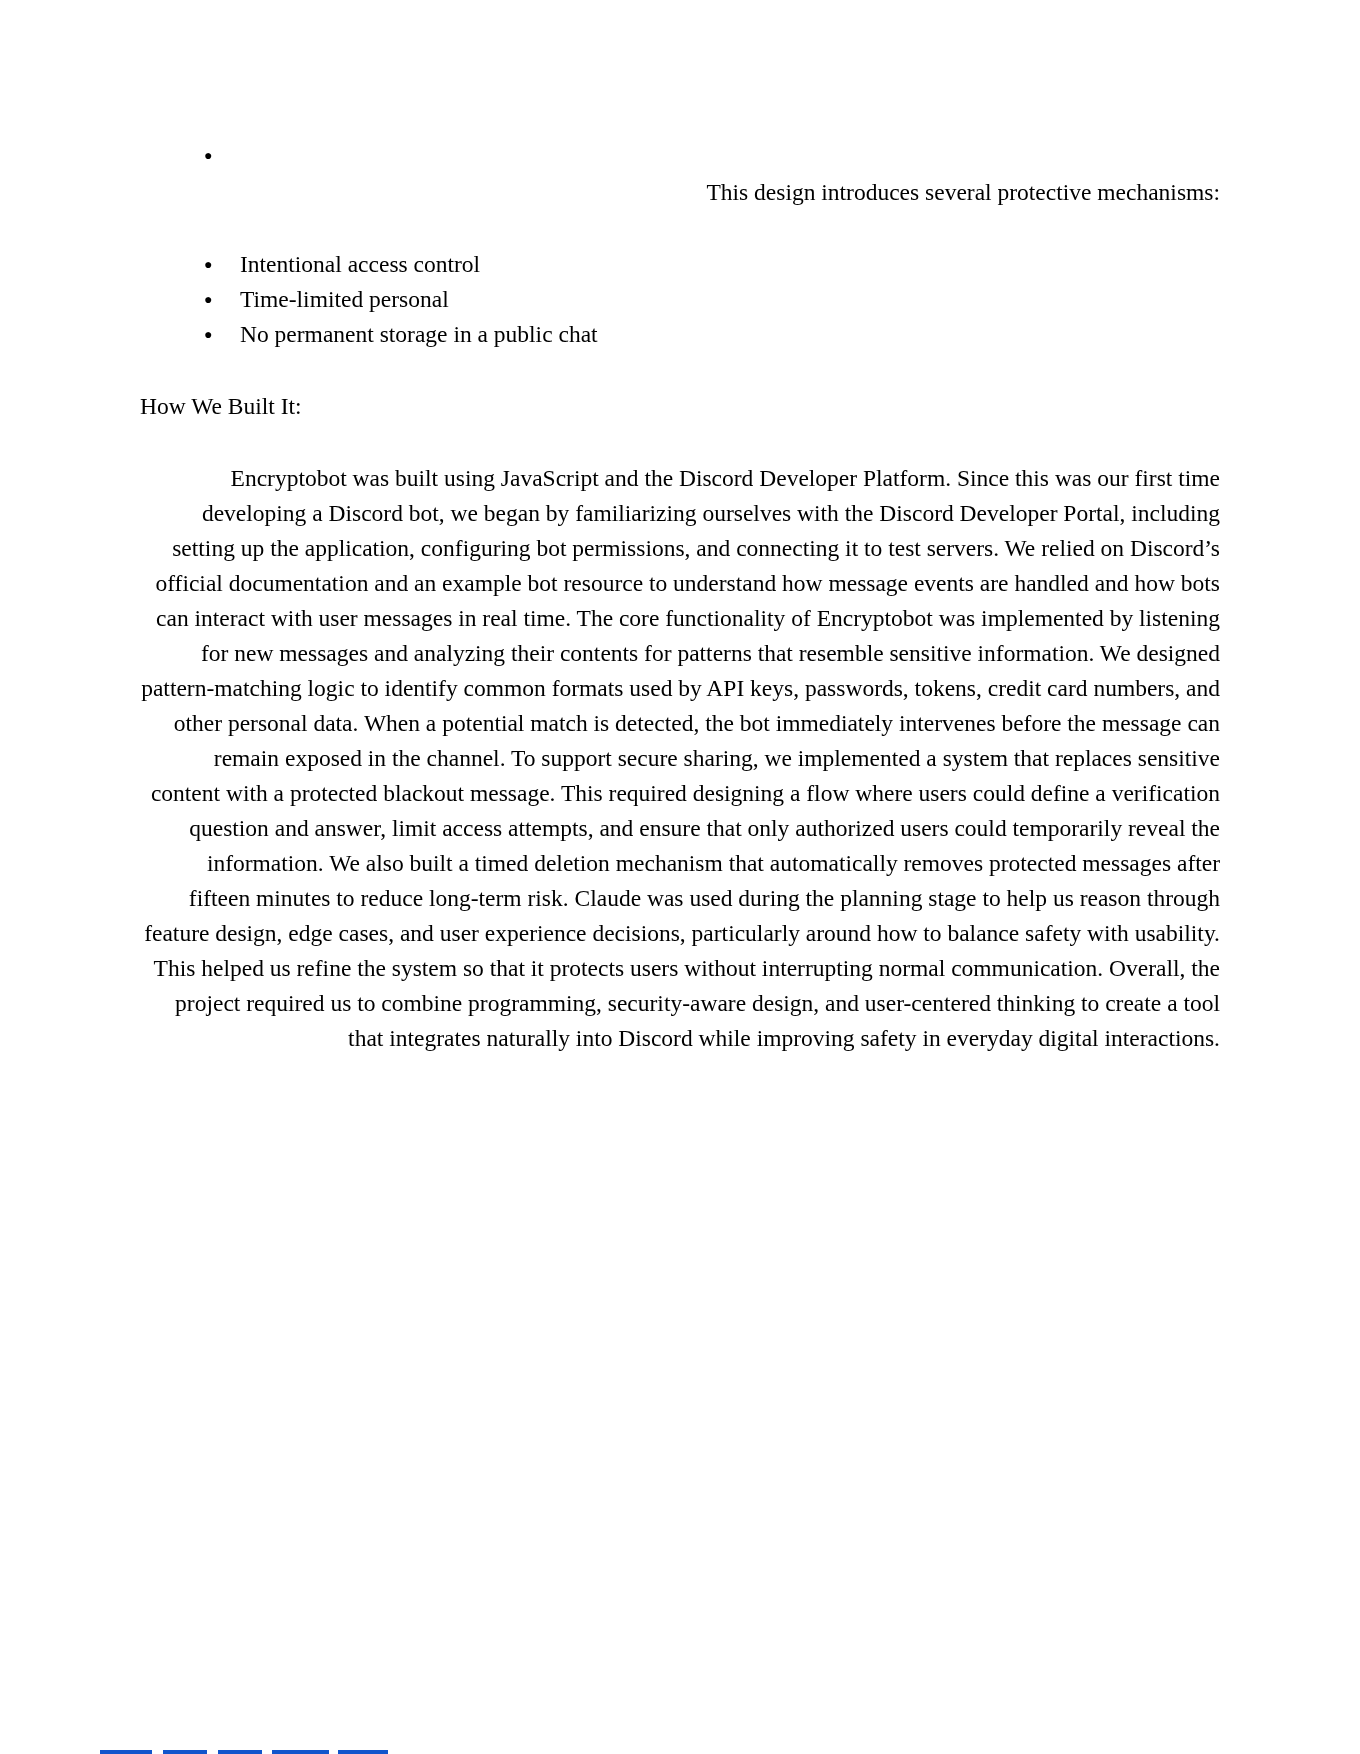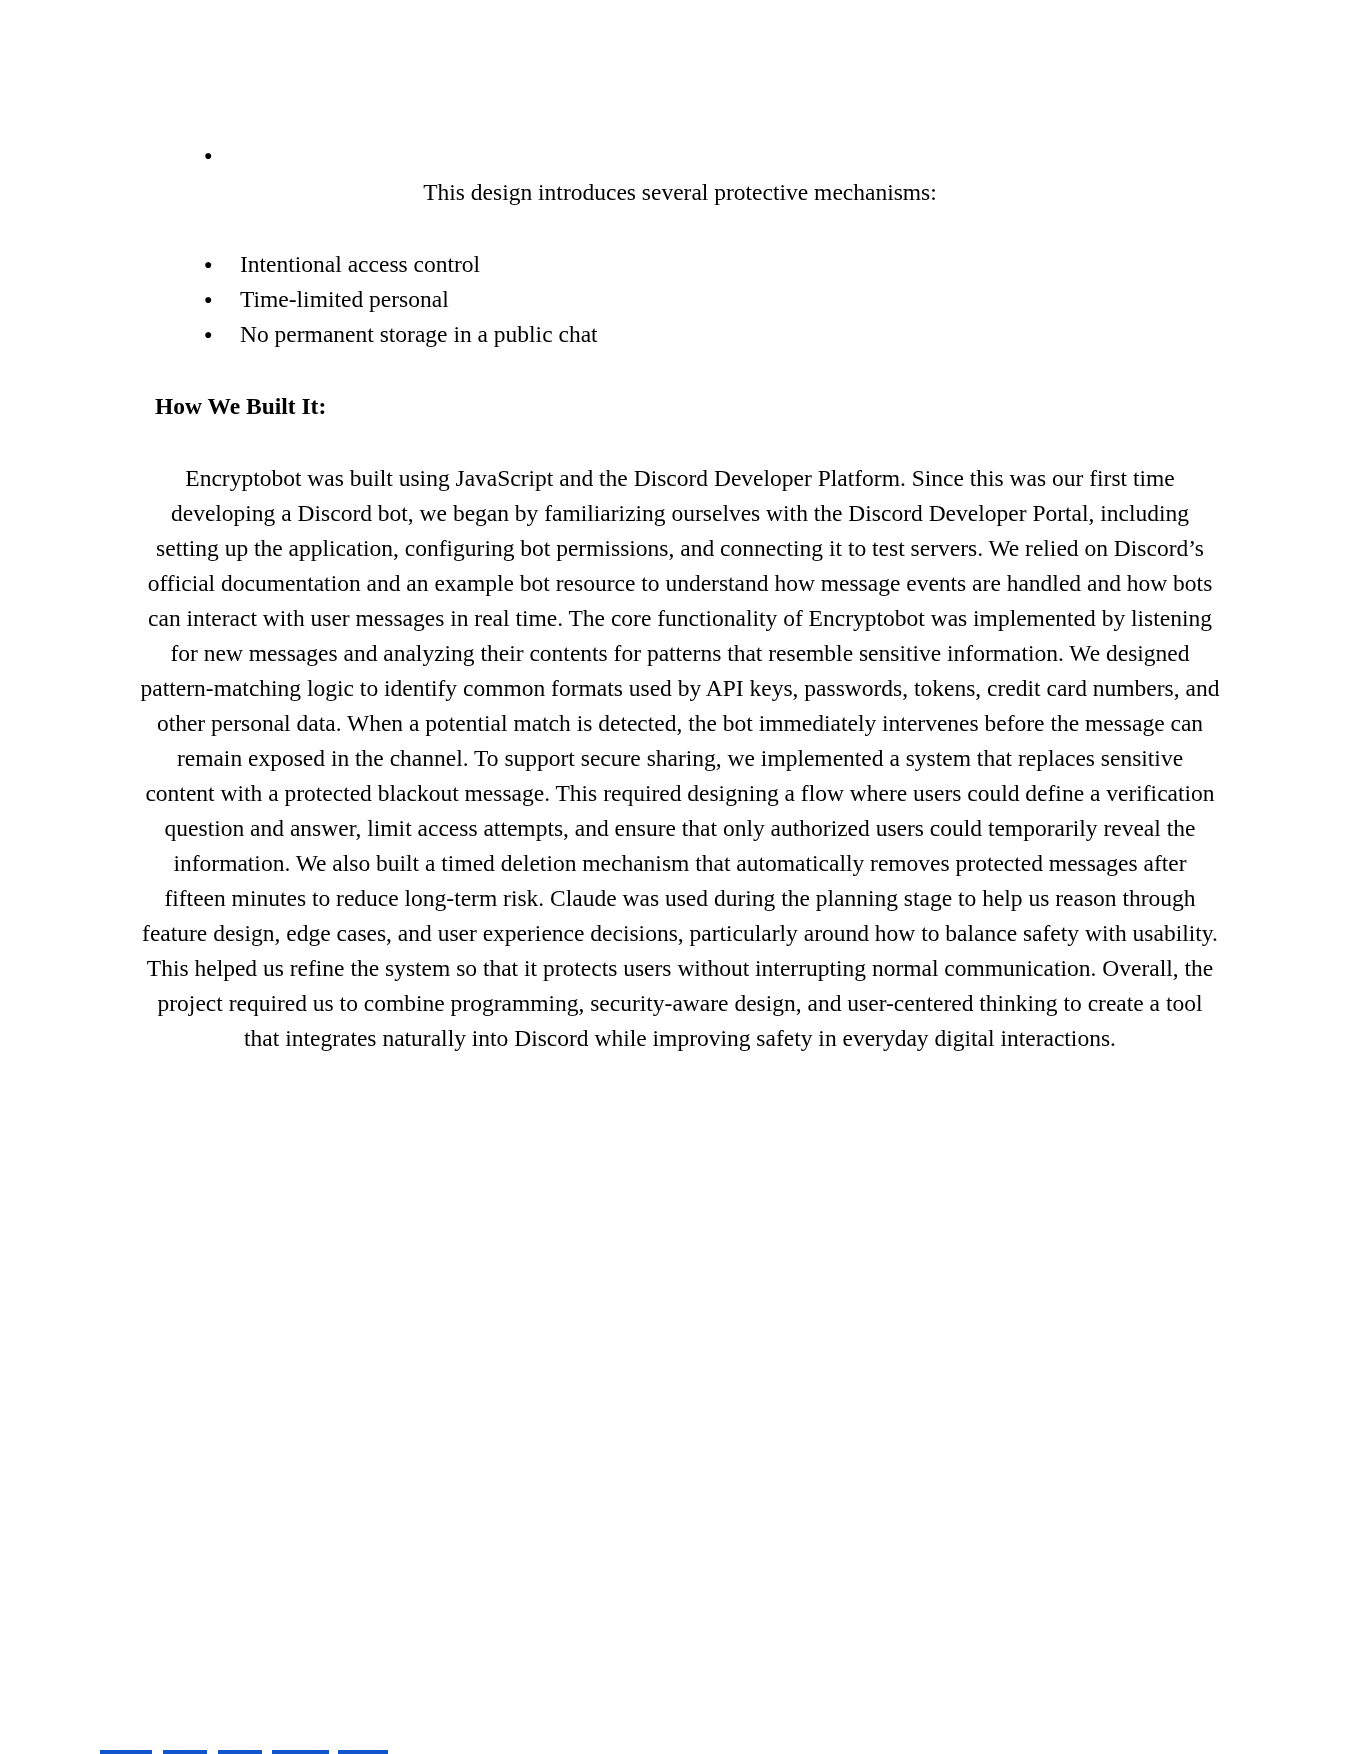--- a/index.html
+++ b/index.html
@@ -17,25 +17,24 @@
     font-family: "Liberation Serif", "DejaVu Serif", serif;
     font-size: 23.5px;
     line-height: 35px;
     color: #000000;
     overflow: hidden;
   }
   .block {
     margin: 0 0 37px 0;
   }
   .para {
-    text-align: center;
+    text-align: right;
   }
   .heading {
-    font-weight: bold;
-    margin-left: 15px;
+    font-weight: normal;
   }
   .bullet-item {
     position: relative;
     padding-left: 100px;
   }
   .bullet-item .bullet {
     position: absolute;
     left: 64px;
     top: 0;
     font-size: 14px;

